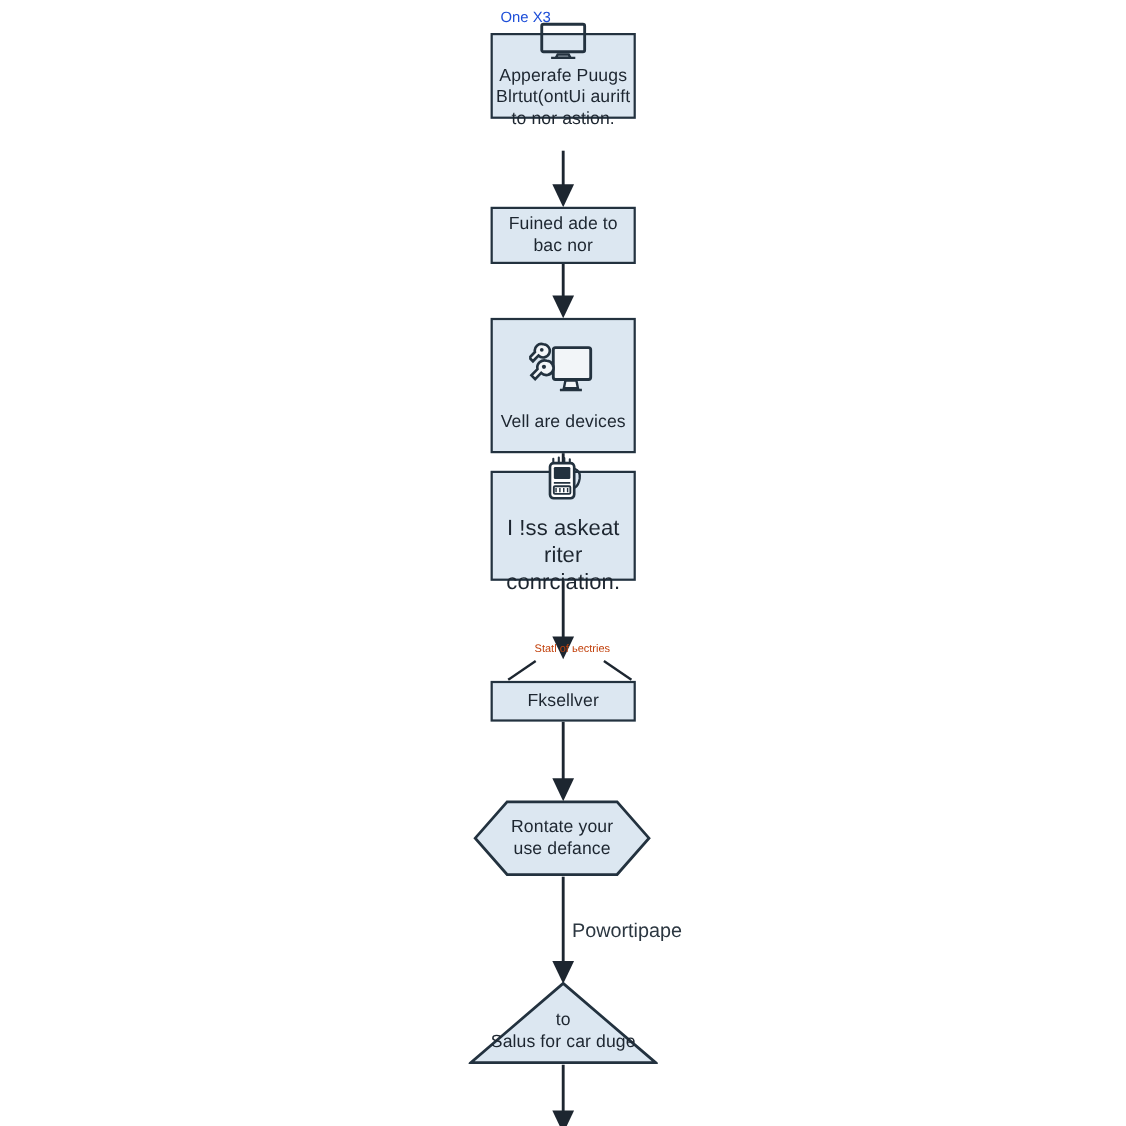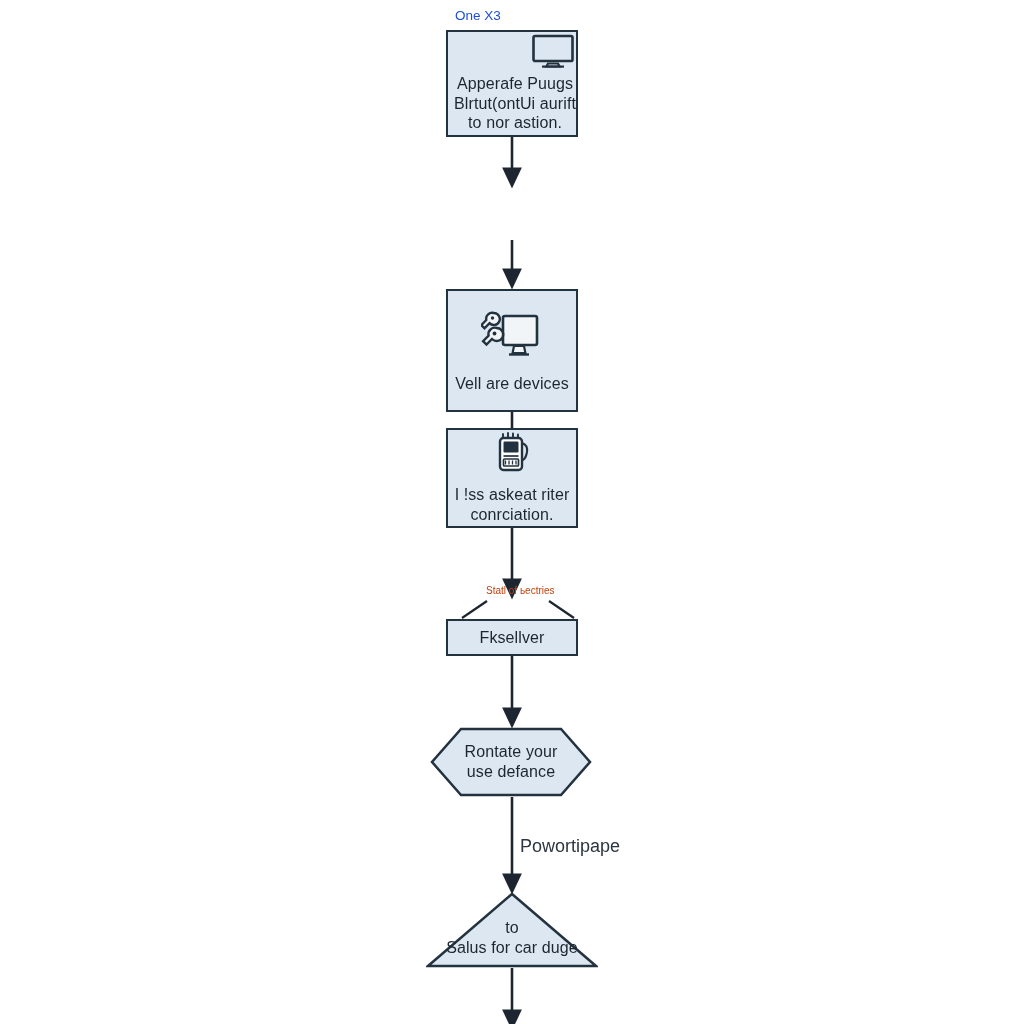--- a/index.html
+++ b/index.html
@@ -105,33 +105,37 @@
       <line x1="512" y1="797" x2="512" y2="884" stroke="#1d2630" stroke-width="2.6" marker-end="url(#arrowhead)"></line>
     </g>
 
     <g>
       <line x1="512" y1="968" x2="512" y2="1020" stroke="#1d2630" stroke-width="2.6" marker-end="url(#arrowhead)"></line>
     </g>
   </svg>
 
   <div class="caption" style="left:455px; top:8px;">One X3</div>
 
-  <div class="node rect" style="left:446px; top:30px; width:132px; height:107px;align-items:flex-end;">
+  <div class="node rect" style="left:446px; top:30px; width:132px; height:78px;">
     <span class="icon-wrap">
       <svg width="46" height="34" viewBox="0 0 46 34">
         <rect x="3.5" y="2" width="39" height="25" rx="1.6" fill="none" stroke="#23323f" stroke-width="2.6"></rect>
         <path d="M18,29.5 h10 l1.6,3 h-13.2 z" fill="none" stroke="#23323f" stroke-width="2.2"></path>
         <line x1="12" y1="32.6" x2="34" y2="32.6" stroke="#23323f" stroke-width="2.2"></line>
       </svg>
     </span>
     <div class="node-text" style="font-size:16px; margin-top:6px;">Apperafe Puugs
 Blrtut(ontUi aurift
 to nor astion.</div>
   </div>
 
+  <div class="node rect" style="left:446px; top:188px; width:132px; height:52px;">
+    <div class="node-text" style="font-size:16px;">Fuined ade to
+bac nor</div>
+  </div>
 
   <div class="node rect" style="left:446px; top:289px; width:132px; height:123px;">
     <span class="icon-wrap">
       <svg width="62" height="56" viewBox="0 0 62 56">
         <path d="M24,8 h30 a2,2 0 0 1 2,2 v25 a2,2 0 0 1 -2,2 h-30 a2,2 0 0 1 -2,-2 v-25 a2,2 0 0 1 2,-2 z" fill="#f2f5f8" stroke="#23323f" stroke-width="2.6"></path>
         <path d="M33,38 h10 l1.4,7 h-12.8 z" fill="#f2f5f8" stroke="#23323f" stroke-width="2.2"></path>
         <line x1="28" y1="46.5" x2="48" y2="46.5" stroke="#23323f" stroke-width="2.4"></line>
         <path d="M13,5 a6,6 0 1 1 -4.5,10.2 l-5,5.2 -3.2,-3.2 5,-5.2 A6,6 0 0 1 13,5 z" fill="#f2f5f8" stroke="#23323f" stroke-width="2.4"></path>
         <path d="M16,20 a6.5,6.5 0 1 1 -5,11 l-5.5,5.6 -3.4,-3.4 5.5,-5.6 A6.5,6.5 0 0 1 16,20 z" fill="#f2f5f8" stroke="#23323f" stroke-width="2.4"></path>
         <circle cx="11.5" cy="10" r="1.7" fill="#23323f"></circle>
@@ -146,21 +150,21 @@
       <svg width="48" height="48" viewBox="0 0 48 48">
         <path d="M15,3 v4 M20,2 v5 M25,2.5 v4.5 M30,3.5 v3.5" stroke="#23323f" stroke-width="1.9" stroke-linecap="round"></path>
         <rect x="12" y="7" width="22" height="32" rx="3.4" fill="#fff" stroke="#23323f" stroke-width="2.4"></rect>
         <rect x="15.5" y="10.5" width="15" height="11" rx="1.2" fill="#23323f"></rect>
         <line x1="15.5" y1="25" x2="30.5" y2="25" stroke="#23323f" stroke-width="1.7"></line>
         <rect x="15.5" y="28" width="15" height="7" rx="1" fill="none" stroke="#23323f" stroke-width="1.7"></rect>
         <path d="M17.5,29.6 v3.8 M21,29.6 v3.8 M24.5,29.6 v3.8 M28,29.6 v3.8" stroke="#23323f" stroke-width="1.3"></path>
         <path d="M34,12 q6,2 5,9 q-1,6 -4,8" fill="none" stroke="#23323f" stroke-width="2.1" stroke-linecap="round"></path>
       </svg>
     </span>
-    <div class="node-text" style="font-size:16px; margin-top:6px;">I !ss askeat riter
+    <div class="node-text" style="font-size:20px; margin-top:6px;">I !ss askeat riter
 conrciation.</div>
   </div>
 
   <div class="edge-label" style="left:486px; top:585px; font-size:10px; color:#c2410c;">Statl of ьectries</div>
 
   <div class="node" style="left:430px; top:727px; width:162px; height:70px;">
     <svg width="162" height="70" viewBox="0 0 162 70" style="position:absolute; left:0; top:0;">
       <polygon points="31,2 131,2 160,35 131,68 31,68 2,35" fill="#dce7f1" stroke="#23323f" stroke-width="2.5"></polygon>
     </svg>
     <div class="node-text" style="font-size:16px; position:relative;">Rontate your

